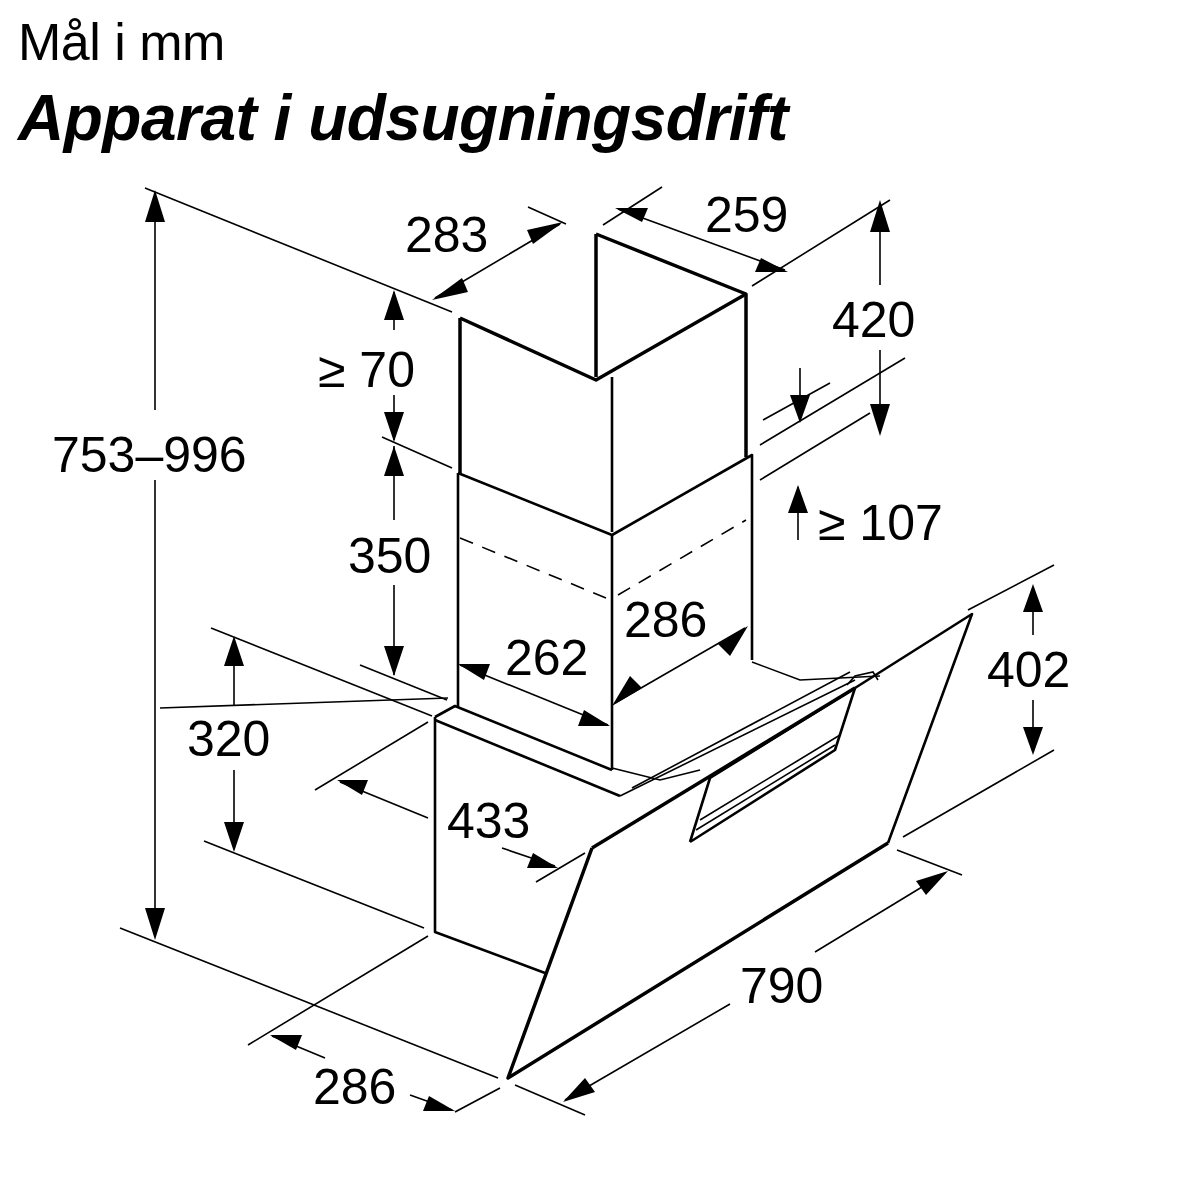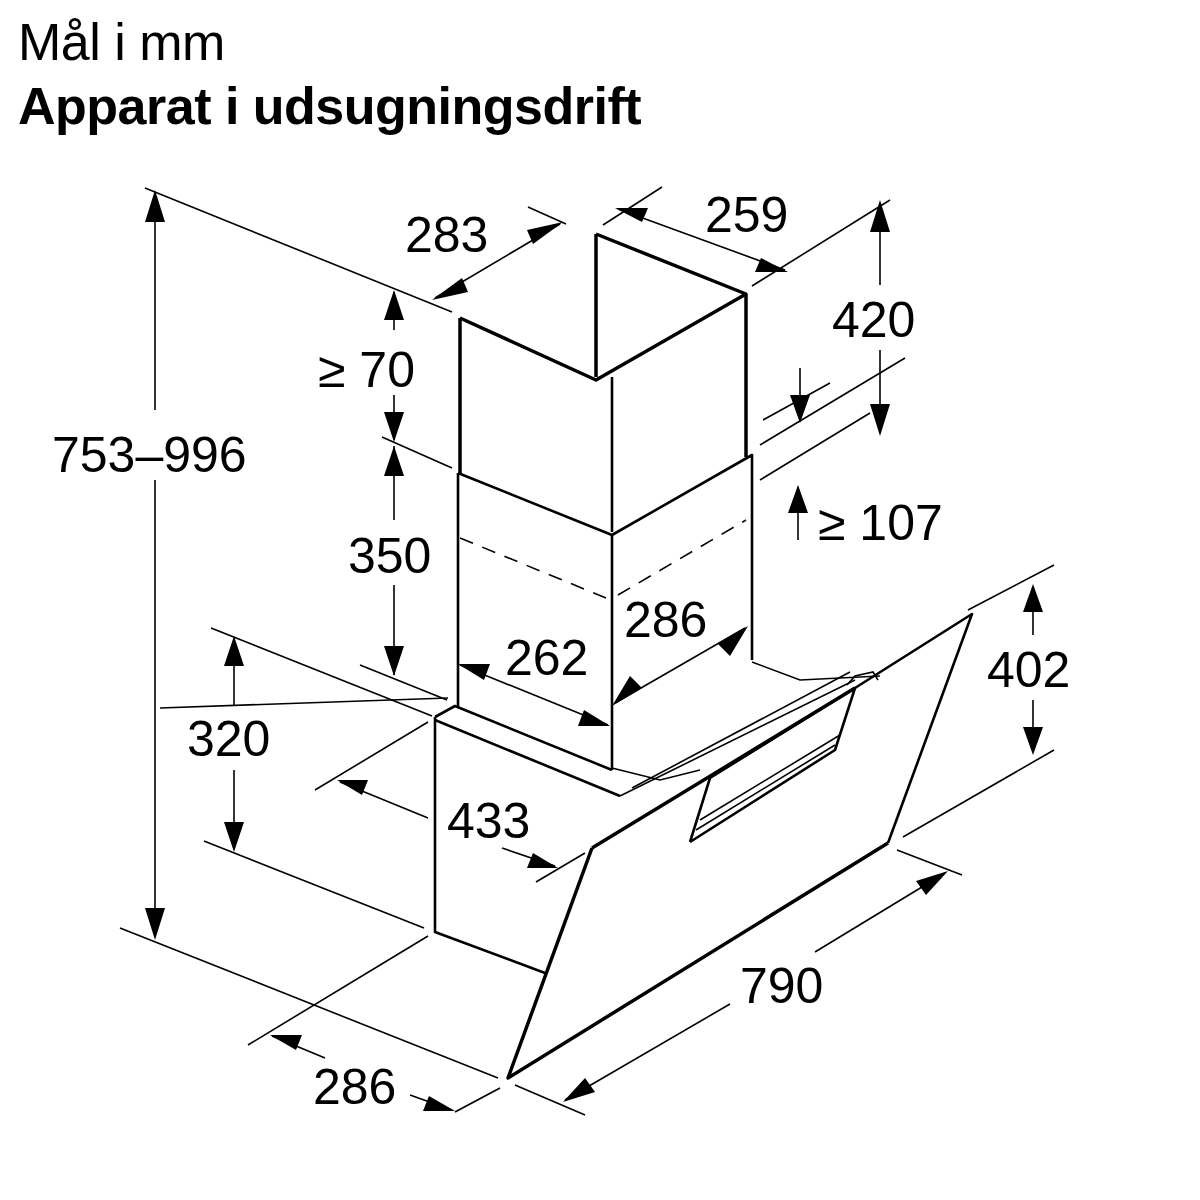--- a/index.html
+++ b/index.html
@@ -1,18 +1,18 @@
 <!DOCTYPE html>
 <html><head>
 <meta charset="utf-8">
 <style>
   html,body{margin:0;padding:0;background:#fff;}
   body{width:1200px;height:1200px;position:relative;overflow:hidden;font-family:"Liberation Sans",sans-serif;color:#000;}
   .title1{position:absolute;left:18px;top:12px;font-size:52px;font-weight:400;line-height:60px;letter-spacing:-0.5px;}
-  .title2{position:absolute;left:18px;top:76px;font-size:52px;font-weight:700;line-height:60px;letter-spacing:-0.5px;}
+  .title2{position:absolute;left:18px;top:88px;font-size:64px;font-weight:700;line-height:60px;letter-spacing:-0.5px;font-style:italic;}
   svg{position:absolute;left:0;top:0;}
   .dim{font-family:"Liberation Sans",sans-serif;font-size:50px;fill:#000;}
   .thin{stroke:#000;stroke-width:1.6;fill:none;}
   .thick{stroke:#000;stroke-width:3.5;fill:none;stroke-linejoin:round;}
   .med{stroke:#000;stroke-width:2.6;fill:none;stroke-linejoin:round;}
   .dash{stroke:#000;stroke-width:1.6;fill:none;stroke-dasharray:14 10;}
   .arr{fill:#000;}
 </style>
 </head>
 <body>

